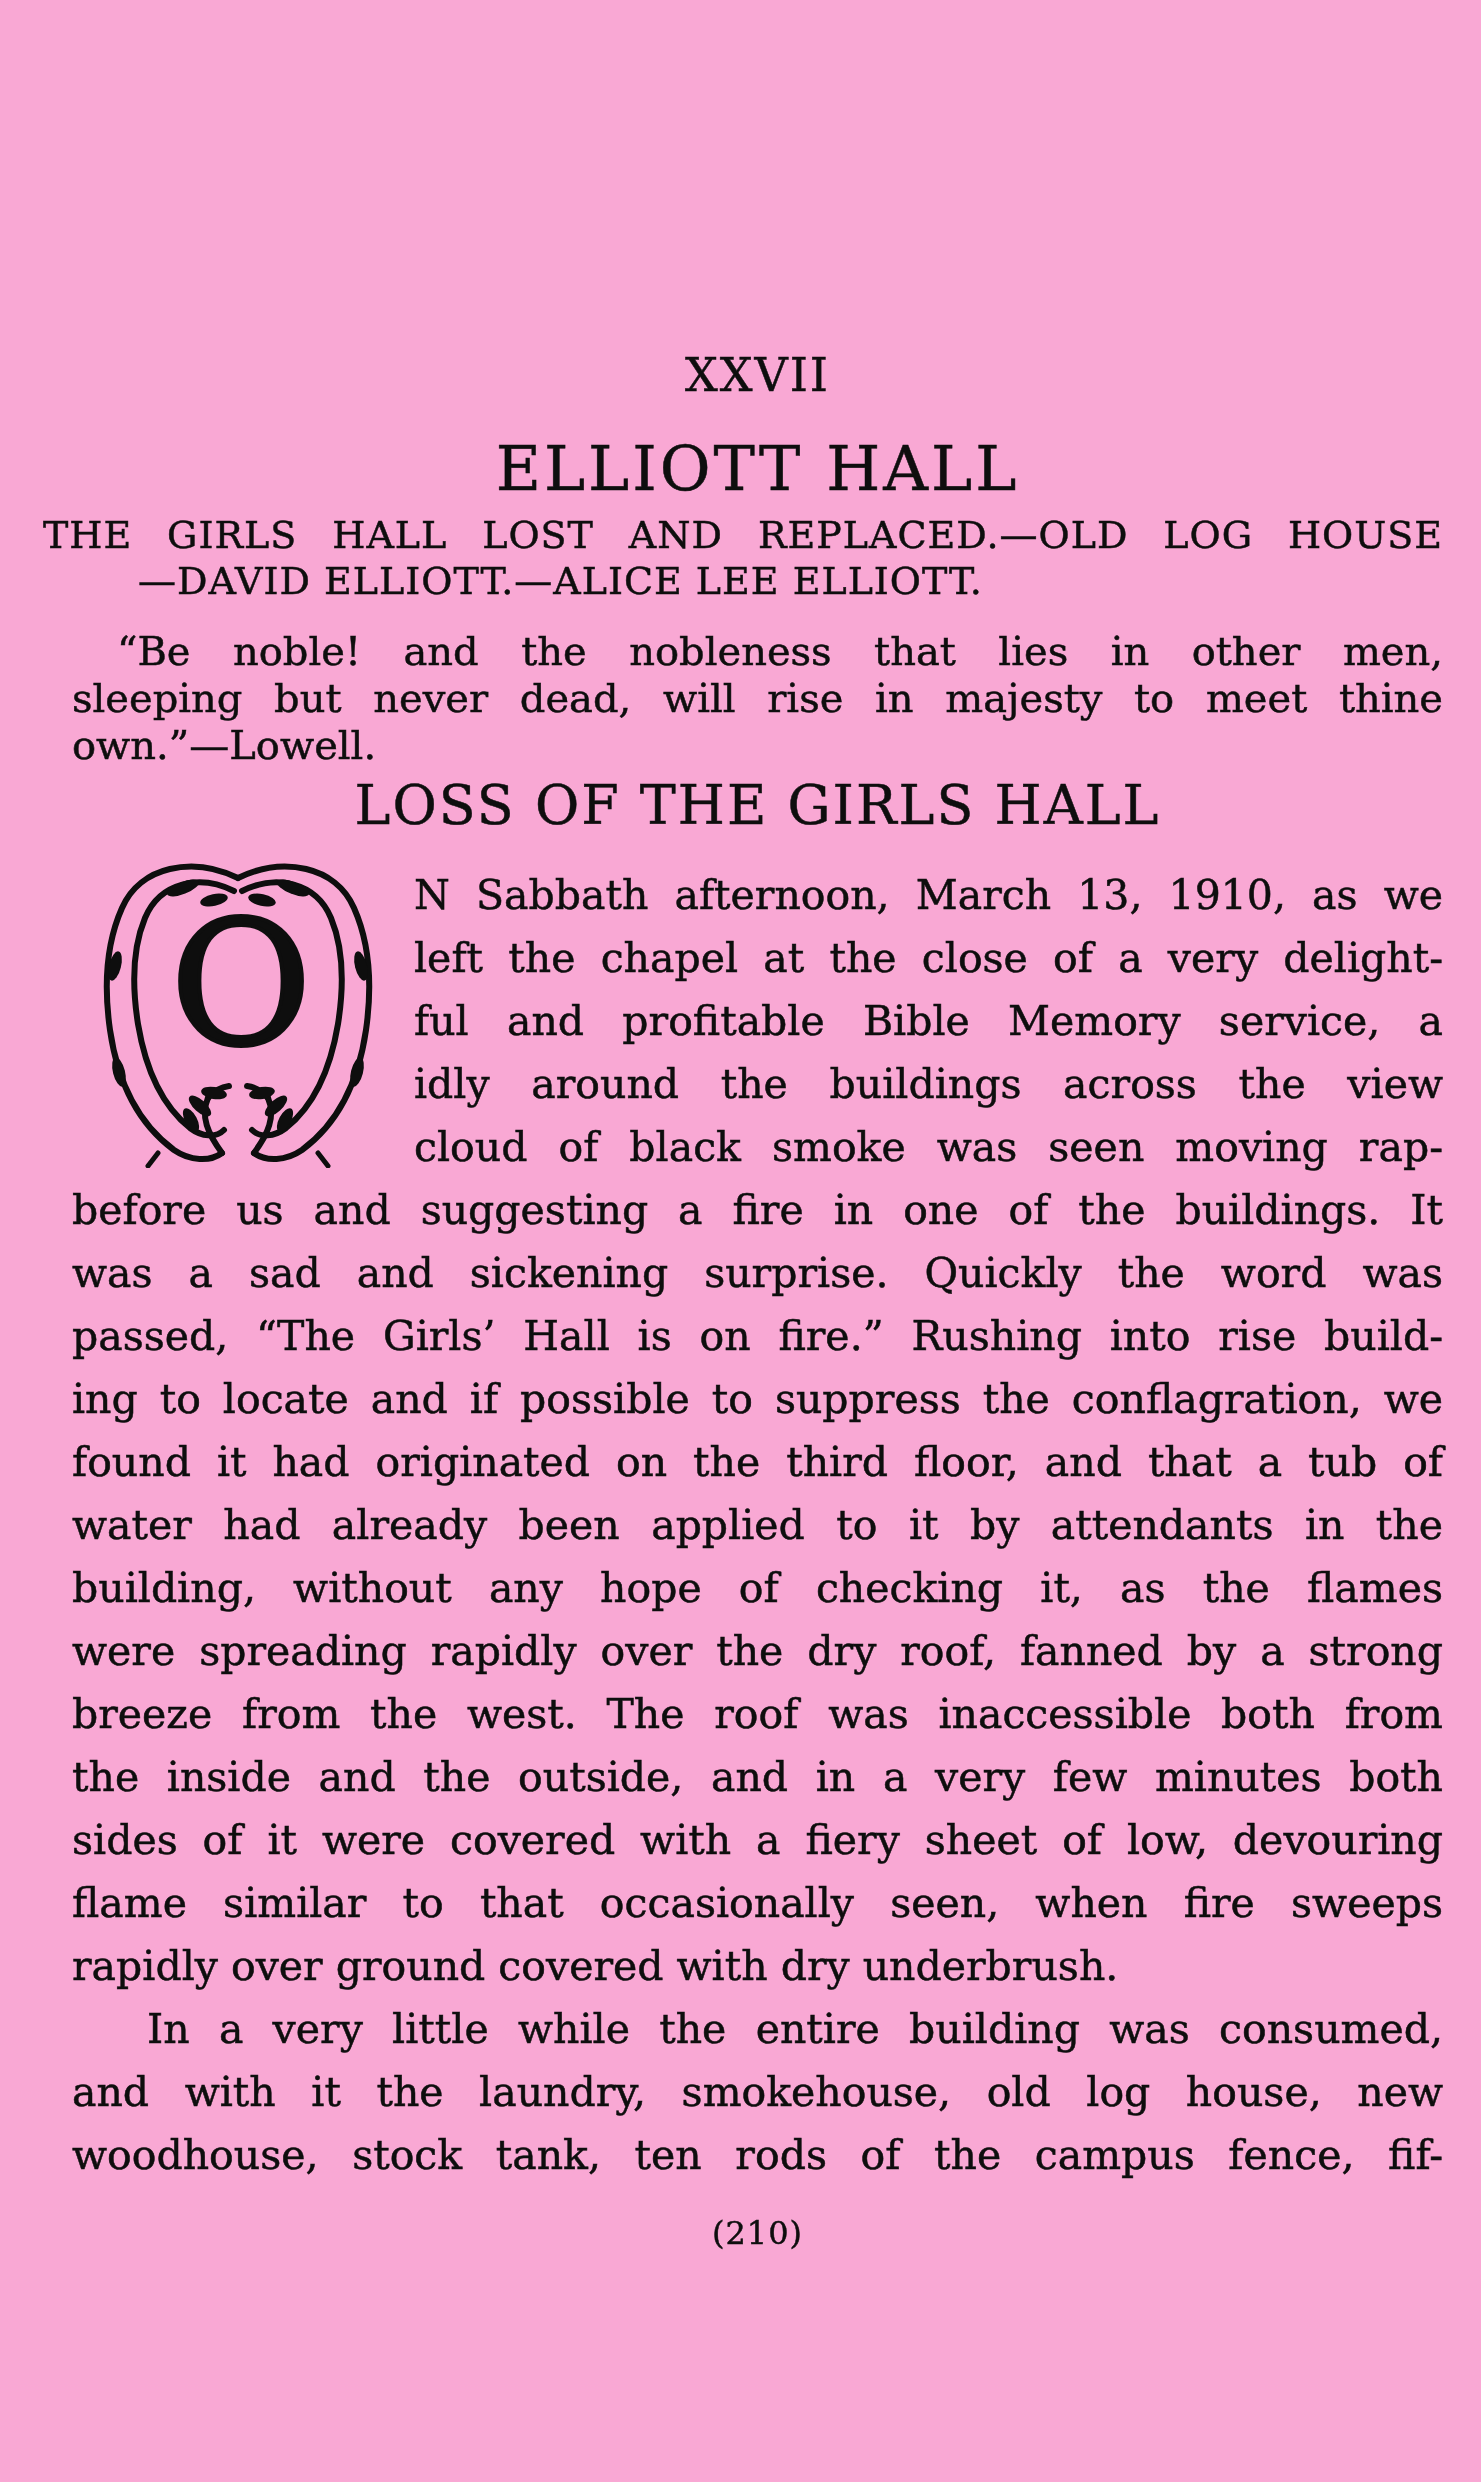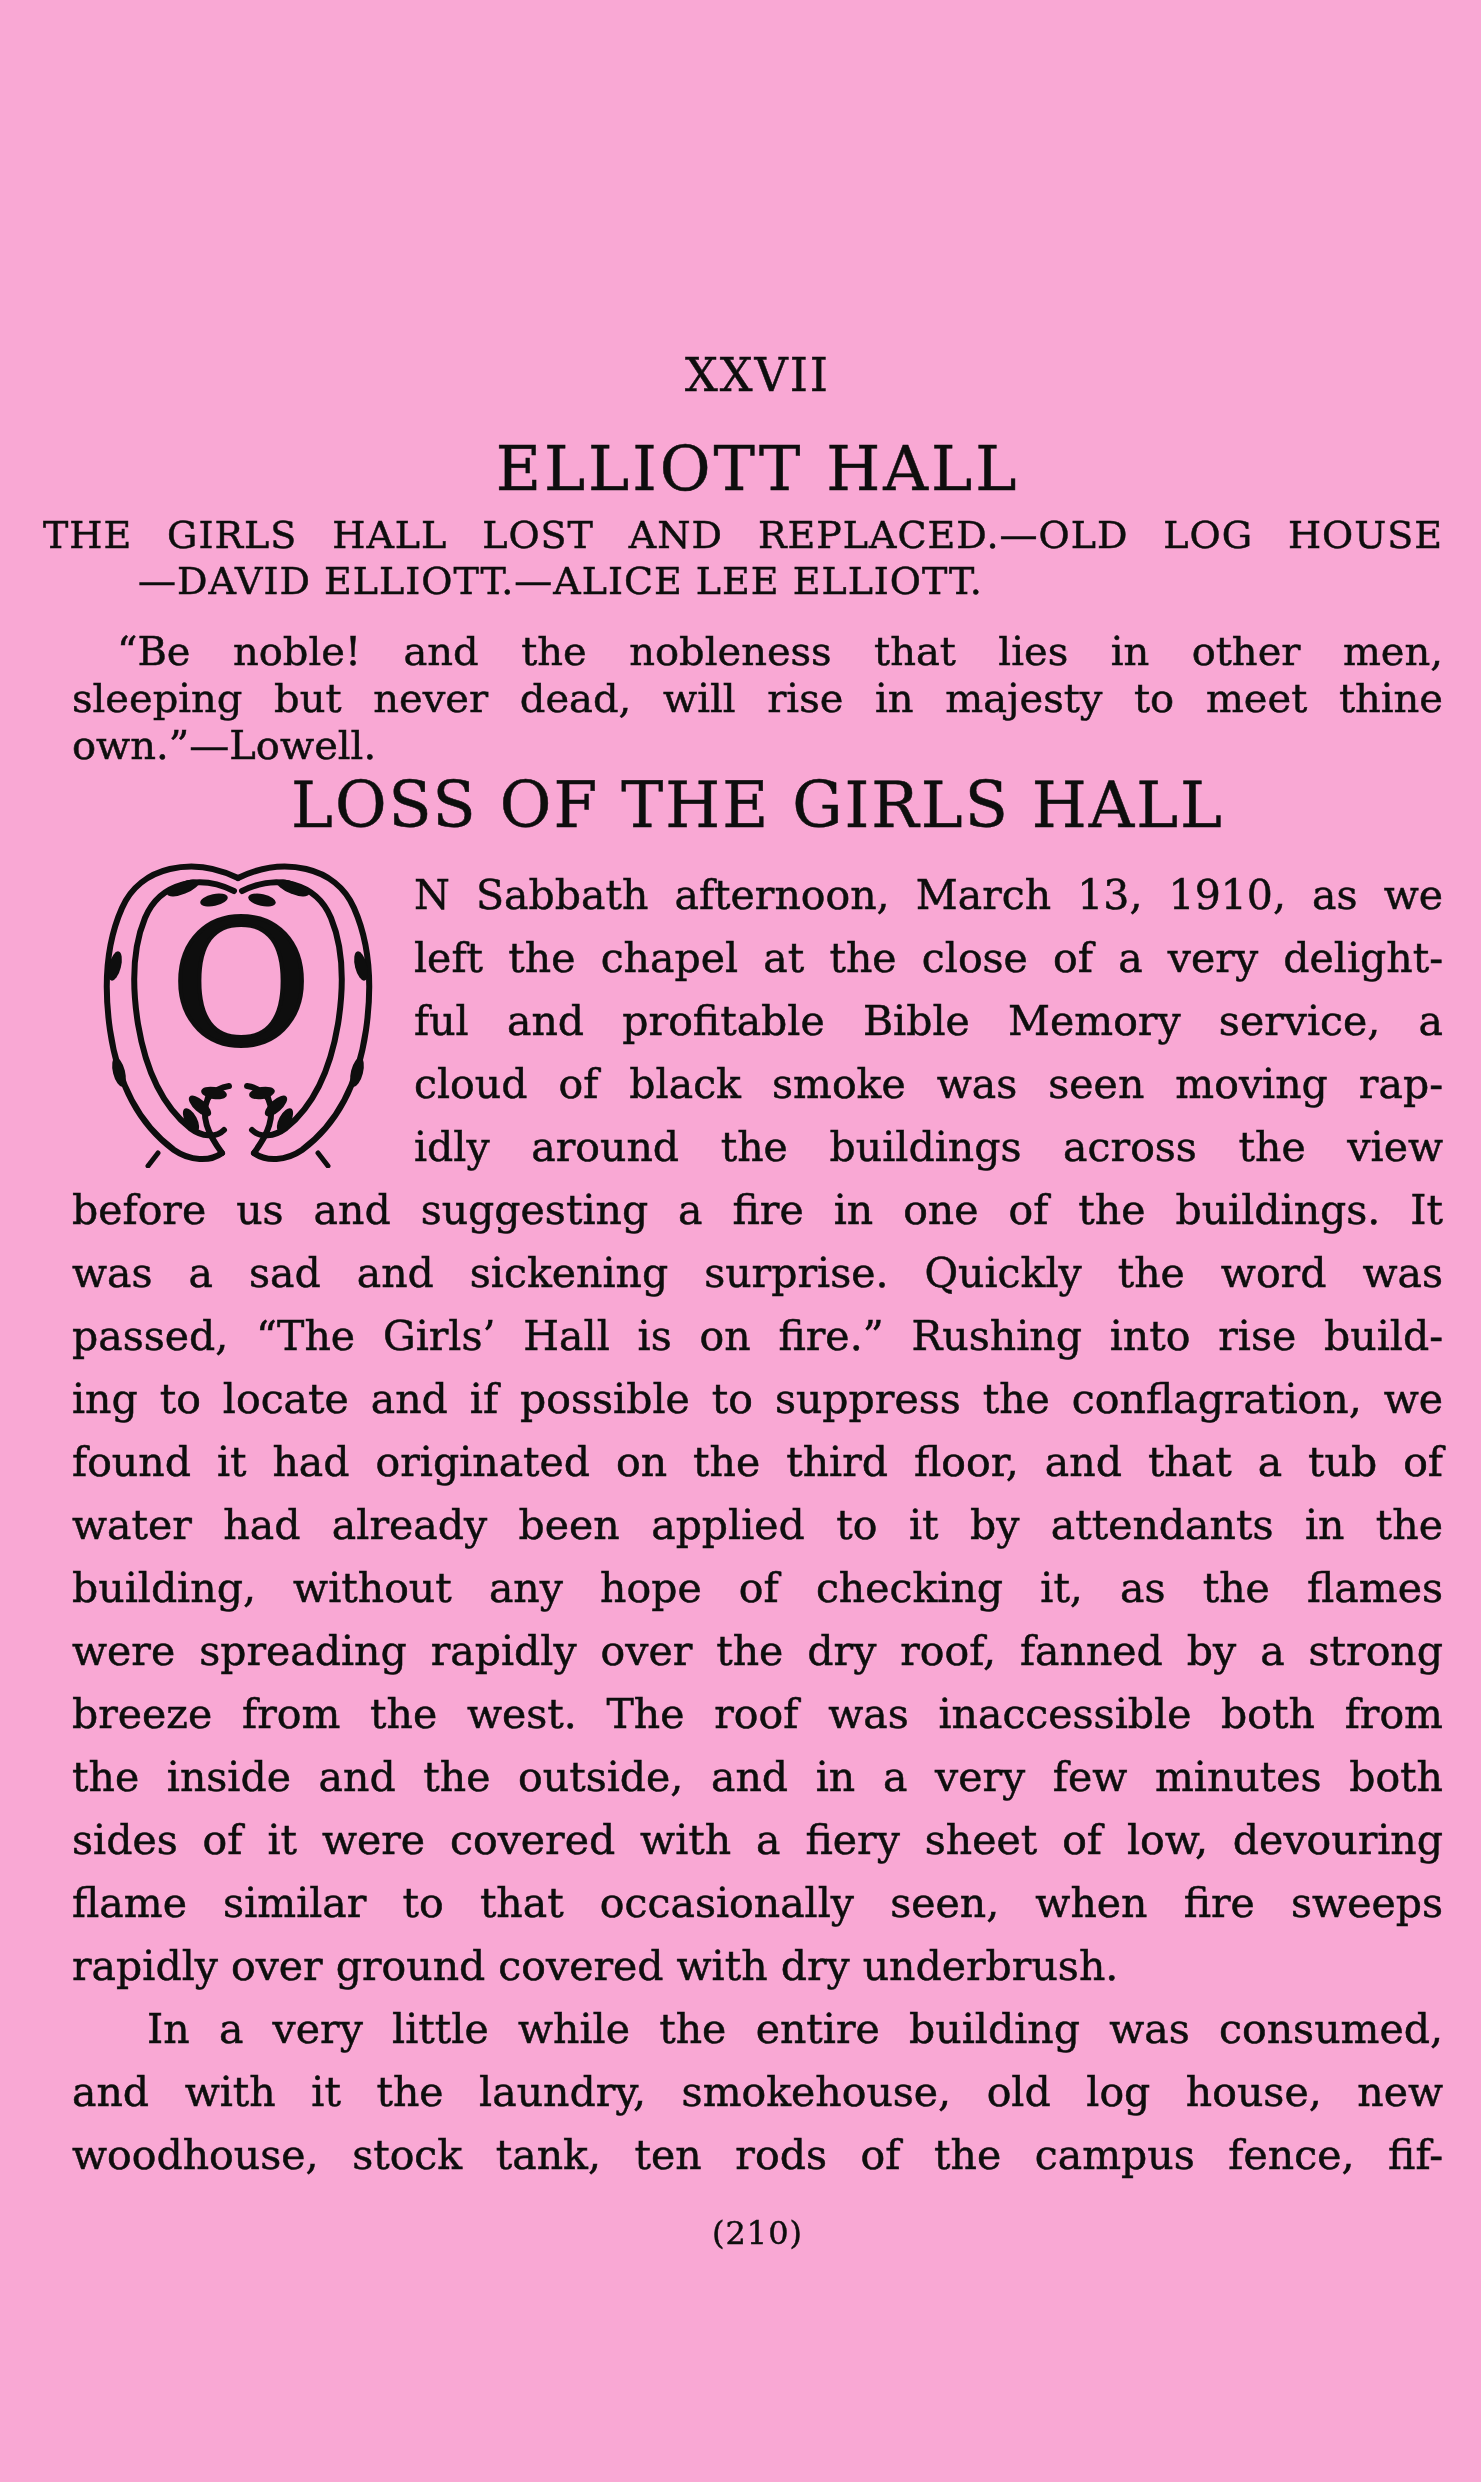--- a/index.html
+++ b/index.html
@@ -32,21 +32,21 @@
   }
   .subtitle .j{text-align:justify;text-align-last:justify;}
   .subtitle .indent2{padding-left:95px;}
   .epigraph{
     margin-top:24px;
     font-size:40px;line-height:47px;
   }
   .epigraph .l1{padding-left:45px;}
   .section-heading{
     margin-top:12px;
-    font-size:63px;line-height:50px;
+    font-size:54px;line-height:50px;
     letter-spacing:2px;
   }
   .para1{margin-top:33px;}
   .bodyline{
     font-size:41px;line-height:63px;
   }
   .jline{text-align:justify;text-align-last:justify;}
   .endline{text-align:left;}
   .firstline-indent{text-indent:75px;}
   .dropcap{
@@ -107,22 +107,22 @@
           <use href="#halfL" transform="translate(300 0) scale(-1 1)"></use>
           <text x="153" y="186" text-anchor="middle" font-family="DejaVu Serif, serif" font-size="172" fill="#0e0e0e" stroke="#0e0e0e" stroke-width="4">O</text>
         </svg>
       </div>
 
       <div>
 
       <div class="bodyline jline">N Sabbath afternoon, March 13, 1910, as we</div>
           <div class="bodyline jline">left the chapel at the close of a very delight-</div>
           <div class="bodyline jline">ful and profitable Bible Memory service, a</div>
+          <div class="bodyline jline">idly around the buildings across the view</div>
           <div class="bodyline jline">cloud of black smoke was seen moving rap-</div>
-          <div class="bodyline jline">idly around the buildings across the view</div>
         </div>
 
       <div>
 
       <div class="bodyline jline">before us and suggesting a fire in one of the buildings. It</div>
           <div class="bodyline jline">was a sad and sickening surprise. Quickly the word was</div>
           <div class="bodyline jline">passed, “The Girls’ Hall is on fire.” Rushing into rise build-</div>
           <div class="bodyline jline">ing to locate and if possible to suppress the conflagration, we</div>
           <div class="bodyline jline">found it had originated on the third floor, and that a tub of</div>
           <div class="bodyline jline">water had already been applied to it by attendants in the</div>

